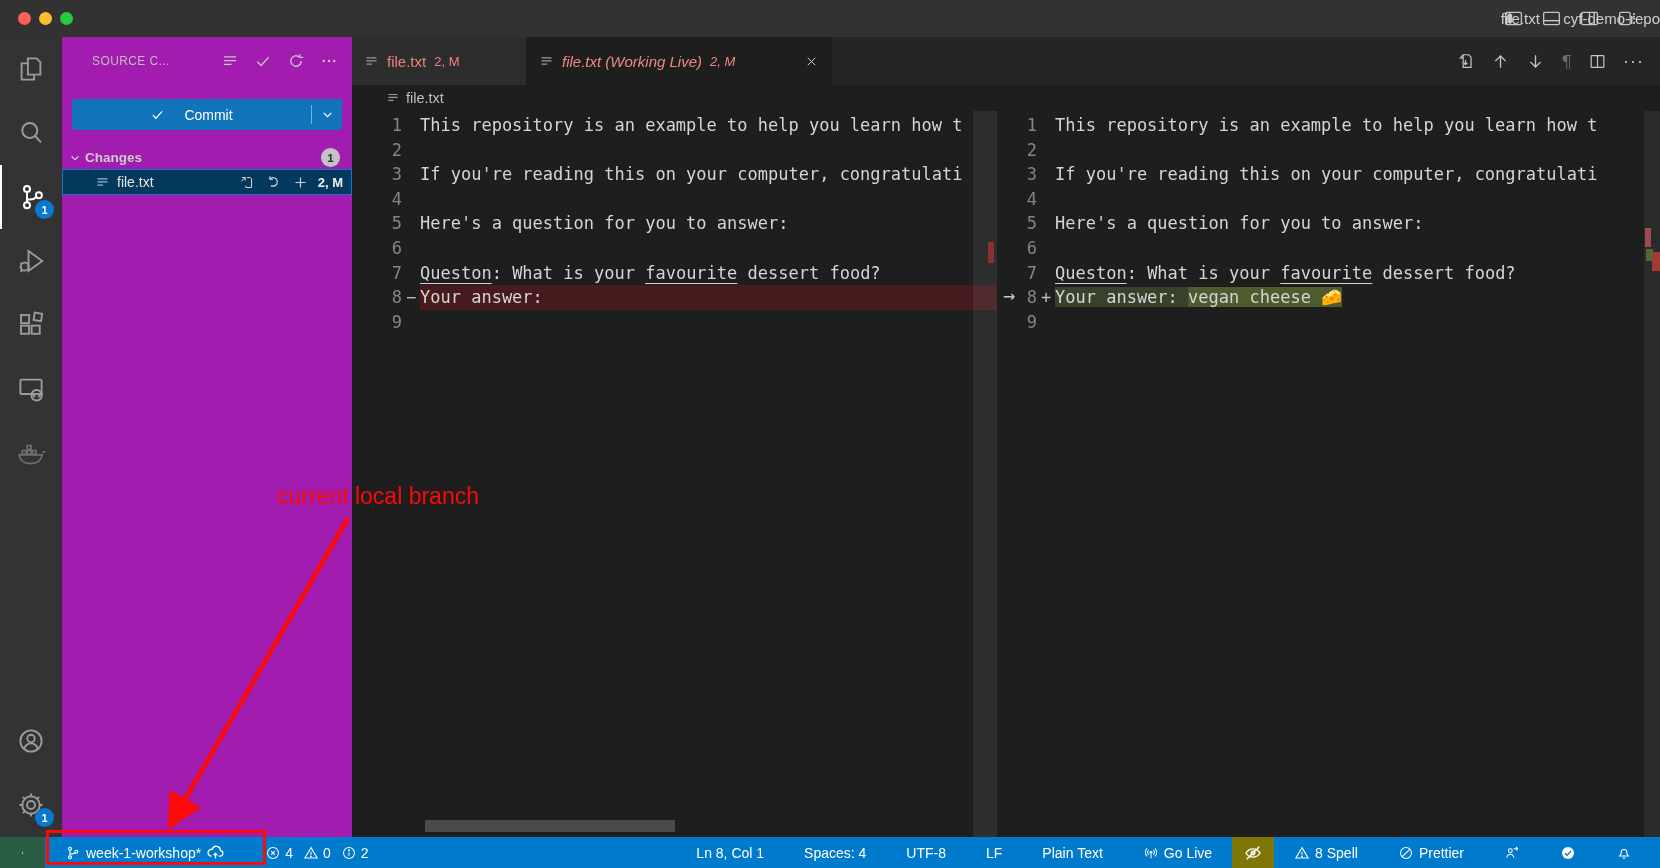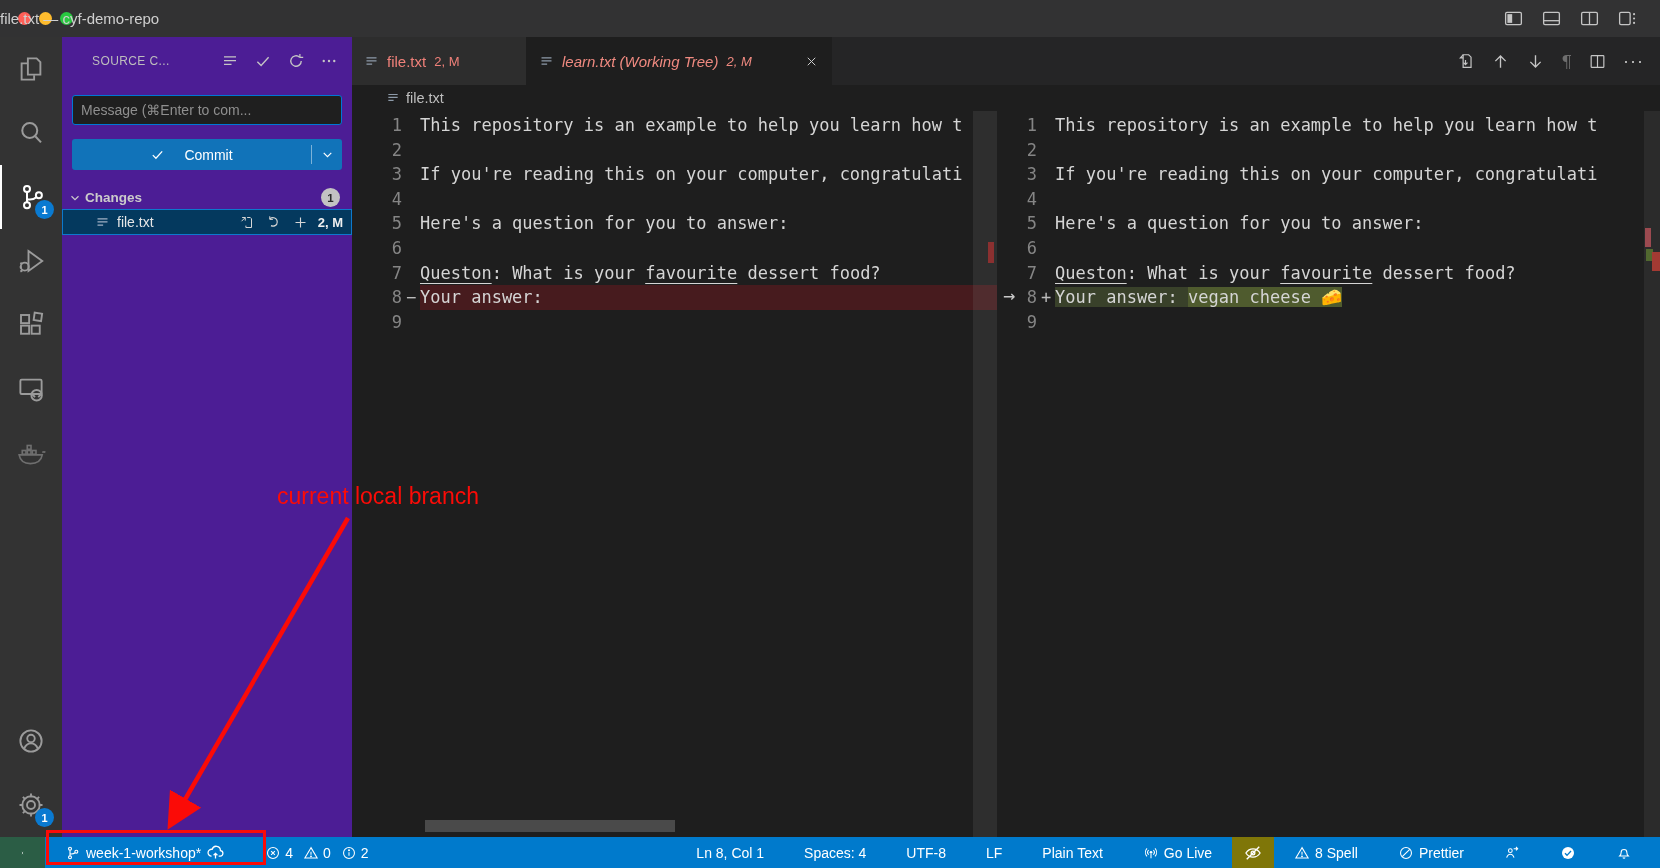--- a/index.html
+++ b/index.html
@@ -5,37 +5,37 @@
   * { margin:0; padding:0; box-sizing:border-box; }
   html,body { width:1660px; height:868px; overflow:hidden; }
   body { position:relative; background:#1e1e1e; font-family:"Liberation Sans",sans-serif; color:#cccccc; }
   svg { display:block; }
 
   
   .titlebar { position:absolute; top:0; left:0; width:1660px; height:37px; background:#323233; display:flex; align-items:center; }
   .traffic { display:flex; gap:8px; padding-left:18px; }
   .tl { width:13px; height:13px; border-radius:50%; }
   .tl.red{background:#ff5f57}.tl.yellow{background:#febc2e}.tl.green{background:#28c840}
-  .win-title { position:absolute; left:0; right:0; text-align:left; font-size:15px; color:#cfcfcf; pointer-events:none; }
+  .win-title { position:absolute; left:0; right:0; text-align:right; font-size:15px; color:#cfcfcf; pointer-events:none; }
   .win-controls { margin-left:auto; display:flex; gap:17px; padding-right:22px; }
   .win-controls svg { width:21px; height:21px; }
 
   
   .main { position:absolute; top:37px; left:0; right:0; bottom:31px; display:flex; }
 
   
   .activitybar { width:62px; background:#333333; display:flex; flex-direction:column; flex:none; }
   .ab-item { height:64px; display:flex; align-items:center; justify-content:center; position:relative; color:#9b9b9b; }
   .ab-item svg { width:30px; height:30px; }
   .ab-item.active { color:#ffffff; border-left:2px solid #ffffff; }
   .ab-badge { position:absolute; right:8px; bottom:10px; min-width:19px; height:19px; border-radius:50%; background:#0a7ad1; color:#fff; font-size:11px; font-weight:bold; display:flex; align-items:center; justify-content:center; }
   .ab-spacer { flex:1; }
 
   
-  .sidebar { width:290px; background:#4c1d95; flex:none; display:flex; flex-direction:column; font-size:14px; }
+  .sidebar { width:290px; background:#a21caf; flex:none; display:flex; flex-direction:column; font-size:14px; }
   .sc-header { height:48px; display:flex; align-items:center; padding:0 14px 0 30px; }
   .sc-title { font-size:12px; color:#bdbdbd; letter-spacing:.4px; flex:1; white-space:nowrap; overflow:hidden; }
   .sc-actions { display:flex; gap:15px; color:#c5c5c5; }
   .sc-actions svg { width:18px; height:18px; }
   .msg-input { margin:10px 10px 0 10px; height:30px; background:#1f1f1f; border:1px solid #0078d4; border-radius:3px; color:#cccccc; font-size:14px; padding:0 8px; font-family:"Liberation Sans",sans-serif; }
   .msg-input::placeholder { color:#8f8f8f; }
   .commit-btn { margin:14px 10px 0 10px; height:31px; background:#1173b9; border:none; border-radius:3px; color:#ffffff; font-size:14px; display:flex; align-items:center; cursor:pointer; padding:0; }
   .commit-main { flex:1; display:flex; align-items:center; justify-content:center; gap:19px; }
   .commit-main svg { width:15px; height:15px; }
   .commit-divider { width:1px; height:19px; background:rgba(255,255,255,.45); }
@@ -248,21 +248,20 @@
           </span>
         <span>
             <svg viewBox="0 0 24 24" fill="currentColor">
               <circle cx="5" cy="12" r="1.6"></circle>
               <circle cx="12" cy="12" r="1.6"></circle>
               <circle cx="19" cy="12" r="1.6"></circle>
             </svg>
           </span>
       </span>
     </div>
-    <input class="msg-input" type="text" placeholder="Message (⌘Enter to com..." style="">
     <button class="commit-btn">
       <span class="commit-main">
         <svg viewBox="0 0 24 24" fill="none" stroke="#fff" stroke-width="2">
             <path d="M4.5 13l5 5L19.5 7"></path>
           </svg>
         <span>Commit</span>
       </span>
       <span class="commit-divider"></span>
       <span class="commit-chev">
           <svg viewBox="0 0 24 24" fill="none" stroke="#fff" stroke-width="2.2">
@@ -318,21 +317,21 @@
           </span>
         <span class="tlabel">file.txt</span>
         <span class="tbadge">2, M</span>
       </div>
       <div class="tab active">
         <span class="ticon">
             <svg viewBox="0 0 24 24" fill="none" stroke="currentColor" stroke-width="2">
               <path d="M4 6h16M4 11h16M4 16h9"></path>
             </svg>
           </span>
-        <span class="tlabel">learn.txt (Working Tree)</span>
+        <span class="tlabel">file.txt (Working Live)</span>
         <span class="tbadge">2, M</span>
         <span class="tab-close">
             <svg viewBox="0 0 24 24" fill="none" stroke="currentColor" stroke-width="1.6">
               <path d="M6 6l12 12M18 6L6 18"></path>
             </svg>
           </span>
       </div>
       <div class="editor-actions">
         <span>
             <svg viewBox="0 0 24 24" fill="none" stroke="currentColor" stroke-width="1.5">

